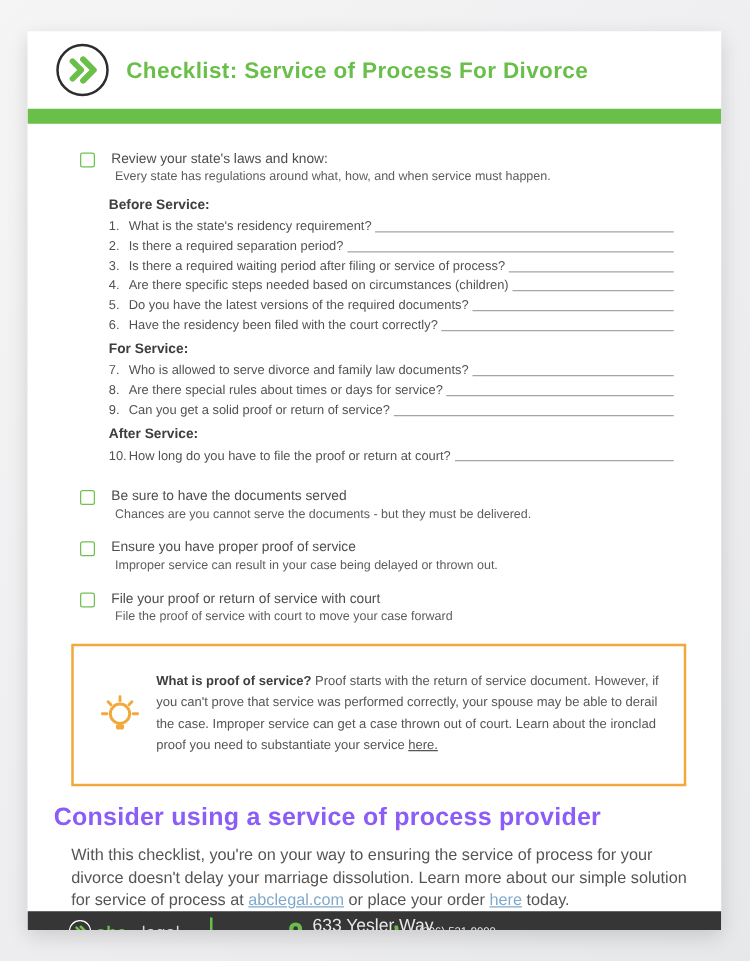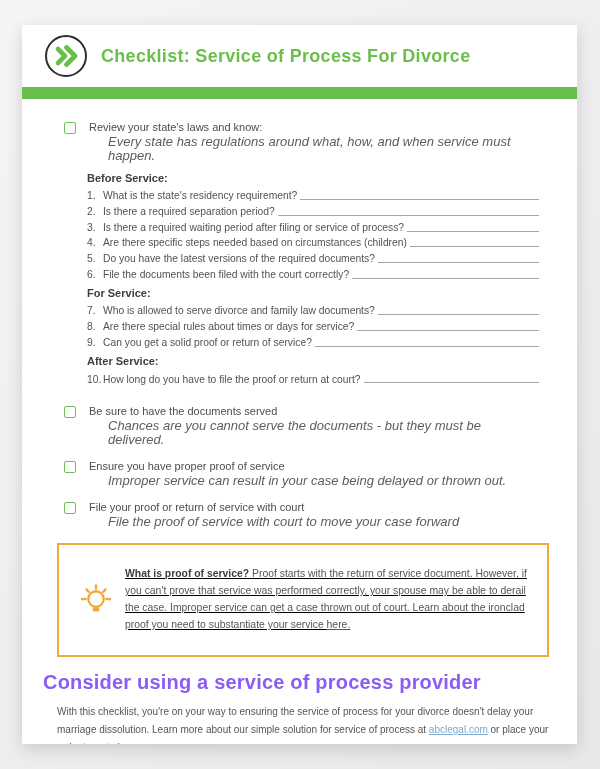--- a/index.html
+++ b/index.html
@@ -15,41 +15,41 @@
         display:flex;align-items:center;justify-content:center;flex:none;background:#fff;}
   h1{margin:0 12px 0 14px;font-size:18px;font-weight:700;letter-spacing:.3px;color:#6abf4b;}
   .greenbar{height:12px;background:#6abf4b;flex:none;}
 
   
   main{padding:21px 38px 0 42px;color:#555;flex:none;}
   .check-item{display:flex;}
   .cbox{width:10px;height:10px;border:1.5px solid #6fc252;border-radius:2px;margin-top:2px;flex:none;}
   .ci-body{margin-left:13px;min-width:0;}
   .ci-label{font-size:11px;line-height:14px;color:#4d4d4d;}
-  .ci-sub{font-size:13px;line-height:14px;color:#5d5d5d;margin-left:19px;margin-top:1px;font-style:italic;}
+  .ci-sub{font-size:10px;line-height:14px;color:#5d5d5d;margin-left:3px;margin-top:1px;}
   .qlist{margin-left:23px;margin-top:8px;}
   .qheading{font-size:11px;line-height:15px;font-weight:700;color:#3e3e3e;margin:4px 0 2px 0;}
   .qrow{display:flex;height:15.7px;align-items:center;font-size:10.3px;color:#525252;}
   .qnum{width:16px;flex:none;}
   .qtext{white-space:nowrap;flex:none;}
   .qline{flex:1;min-width:14px;height:0;border-bottom:1px solid #a5a5a5;align-self:flex-end;
          margin:0 0 3.5px 3px;}
   .mt17{margin-top:17px;} .mt12{margin-top:12px;}
 
   
   .callout{margin:14px 28px 0 35px;border:2px solid #f2a93b;display:flex;align-items:center;
-           padding:10px 14px 11px 8px;flex:none;text-decoration:underline;}
+           padding:10px 14px 11px 8px;flex:none;}
   .callout-iconwrap{width:58px;flex:none;display:flex;justify-content:center;}
   .callout-text{font-size:10.4px;line-height:17px;color:#555;}
   .callout-text strong{color:#3e3e3e;}
   .dark-link{color:#555;text-decoration:underline;}
 
   
   h2{margin:14px 0 0 21px;font-size:20px;font-weight:700;color:#8b5cf6;letter-spacing:.2px;flex:none;}
-  .cta-p{margin:9px 26px 0 35px;font-size:10px;line-height:18px;color:#555;flex:none;}
+  .cta-p{margin:9px 26px 0 35px;font-size:13px;line-height:18px;color:#555;flex:none;}
   .blue-link{color:#7fa9cc;text-decoration:underline;}
 
   
   footer{margin-top:auto;height:33px;background:#363636;position:relative;flex:none;color:#e9e9e9;}
   .f-abs{position:absolute;top:0;height:33px;display:flex;align-items:center;}
   .f-logo{left:33px;}
   .f-logo-circle{width:16px;height:16px;border:1.5px solid #fff;border-radius:50%;
         display:flex;align-items:center;justify-content:center;margin-right:4px;flex:none;}
   .f-abc{color:#6abf4b;font-weight:700;font-size:13.5px;letter-spacing:.4px;}
   .f-legal{color:#d9d9d9;font-weight:400;font-size:13.5px;letter-spacing:.4px;margin-left:12px;}
@@ -112,21 +112,21 @@
           <span class="qtext">Are there specific steps needed based on circumstances (children)</span>
           <span class="qline"></span>
         </div>
       <div class="qrow">
           <span class="qnum">5.</span>
           <span class="qtext">Do you have the latest versions of the required documents?</span>
           <span class="qline"></span>
         </div>
       <div class="qrow">
           <span class="qnum">6.</span>
-          <span class="qtext">File the documents been filed with the court correctly?</span>
+          <span class="qtext">Have the residency been filed with the court correctly?</span>
           <span class="qline"></span>
         </div>
 
       <div class="qheading">For Service:</div>
       <div class="qrow">
           <span class="qnum">7.</span>
           <span class="qtext">Who is allowed to serve divorce and family law documents?</span>
           <span class="qline"></span>
         </div>
       <div class="qrow">

